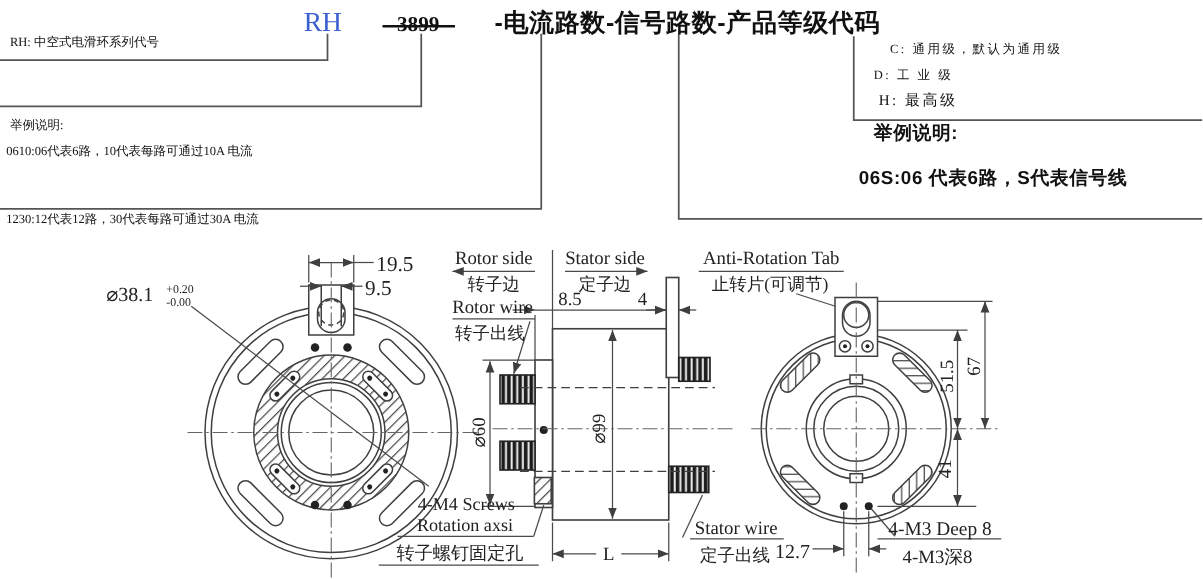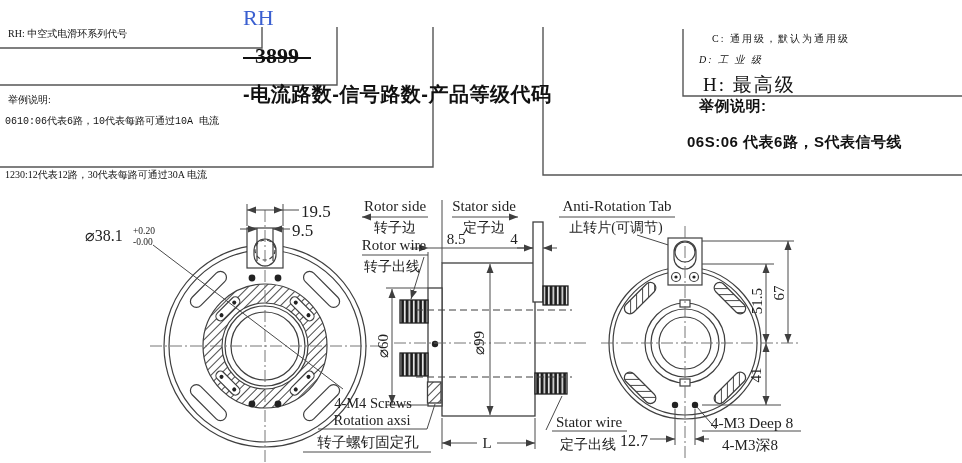--- a/index.html
+++ b/index.html
@@ -1,21 +1,21 @@
 <!DOCTYPE html>
 <html><head>
 <meta charset="utf-8">
 <style>
   html,body{margin:0;padding:0;background:#fff;}
   .sheet{position:relative;width:962px;height:463px;background:#fff;overflow:hidden;
          font-family:"Liberation Serif","DejaVu Serif",serif;color:#111;}
   .abs{position:absolute;white-space:nowrap;}
-  .title{position:absolute;left:243px;top:5px;display:flex;align-items:baseline;gap:12px;flex-direction:column;}
+  .title{position:absolute;left:243px;top:5px;display:flex;align-items:baseline;gap:32px;}
   .t-series{color:#3a5fd0;font-size:22px;font-family:"Liberation Serif",serif;}
-  .t-model{font-size:22px;font-weight:bold;position:relative;padding:0 12px;}
+  .t-model{font-size:17px;font-weight:bold;position:relative;padding:0 12px;}
   .t-model::after{content:"";position:absolute;left:0;right:0;top:52%;border-top:2.5px solid #111;}
   .t-fields{font-size:20px;font-weight:bold;font-family:Liberation Sans, sans-serif;letter-spacing:.5px;}
   .note{font-size:10px;text-align:right;}
   .grade{font-size:10px;letter-spacing:2px;}
   .bold-ex{font-weight:bold;font-size:15px;font-family:"Liberation Sans","DejaVu Sans",sans-serif;letter-spacing:.5px;}
   svg{position:absolute;left:0;top:0;}
   svg text{font-family:"Liberation Serif","DejaVu Serif",serif;fill:#222;}
   .dimtxt{font-size:16px;}
   .dimtxt-lg{font-size:17px;}
   .lbl{font-size:15px;}
@@ -260,23 +260,23 @@
 
   <div class="title">
     <span class="t-series">RH</span>
     <span class="t-model">3899</span>
     <span class="t-fields">-电流路数-信号路数-产品等级代码</span>
   </div>
 
   <div class="abs note" style="left:8px;top:27px;">RH:  中空式电滑环系列代号</div>
 
   <div class="abs note" style="left:8px;top:93px;">举例说明:</div>
-  <div class="abs note" style="left:5px;top:114px;font-family:Liberation Mono, monospace;">0610:06代表6路，10代表每路可通过10A 电流</div>
+  <div class="abs note" style="left:5px;top:114px;">0610:06代表6路，10代表每路可通过10A 电流</div>
   <div class="abs note" style="left:5px;top:136px;margin-top:32px;">1230:12代表12路，30代表每路可通过30A 电流</div>
 
   <div class="abs grade" style="left:712px;top:32px;">C:   通用级，默认为通用级</div>
-  <div class="abs grade" style="left:699px;top:53px;font-style:italic;">D:  工 业 级</div>
-  <div class="abs grade" style="left:703px;top:72px;font-size:19px;">H: 最高级</div>
+  <div class="abs grade" style="left:699px;top:53px;">D:  工 业 级</div>
+  <div class="abs grade" style="left:703px;top:72px;font-size:12px;">H: 最高级</div>
 
   <div class="abs bold-ex" style="left:699px;top:97px;">举例说明:</div>
   <div class="abs bold-ex" style="left:687px;top:117px;margin-top:16px;">06S:06 代表6路，S代表信号线</div>
 
 </div>
 
 </body></html>

